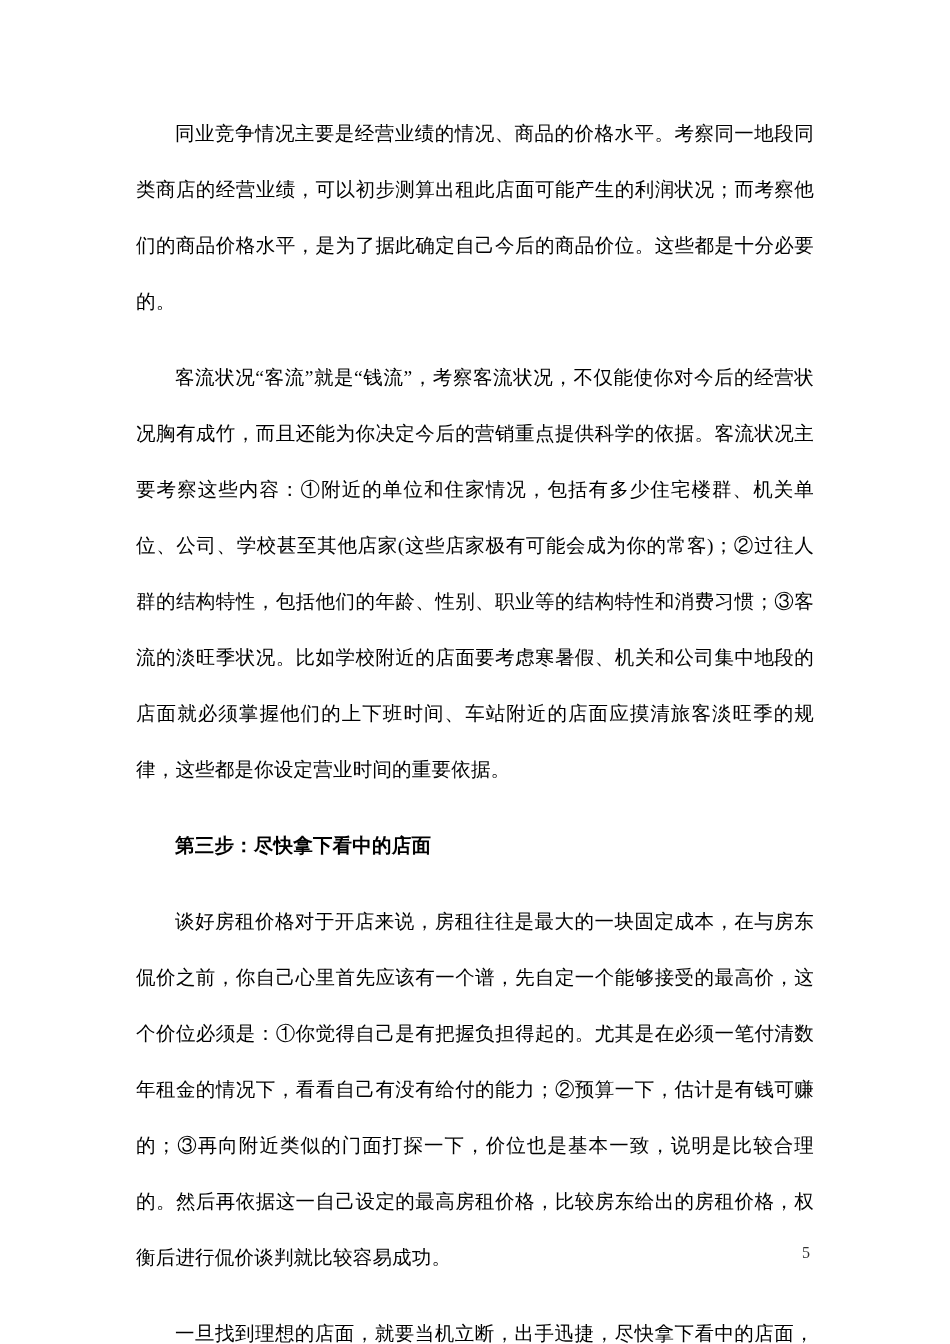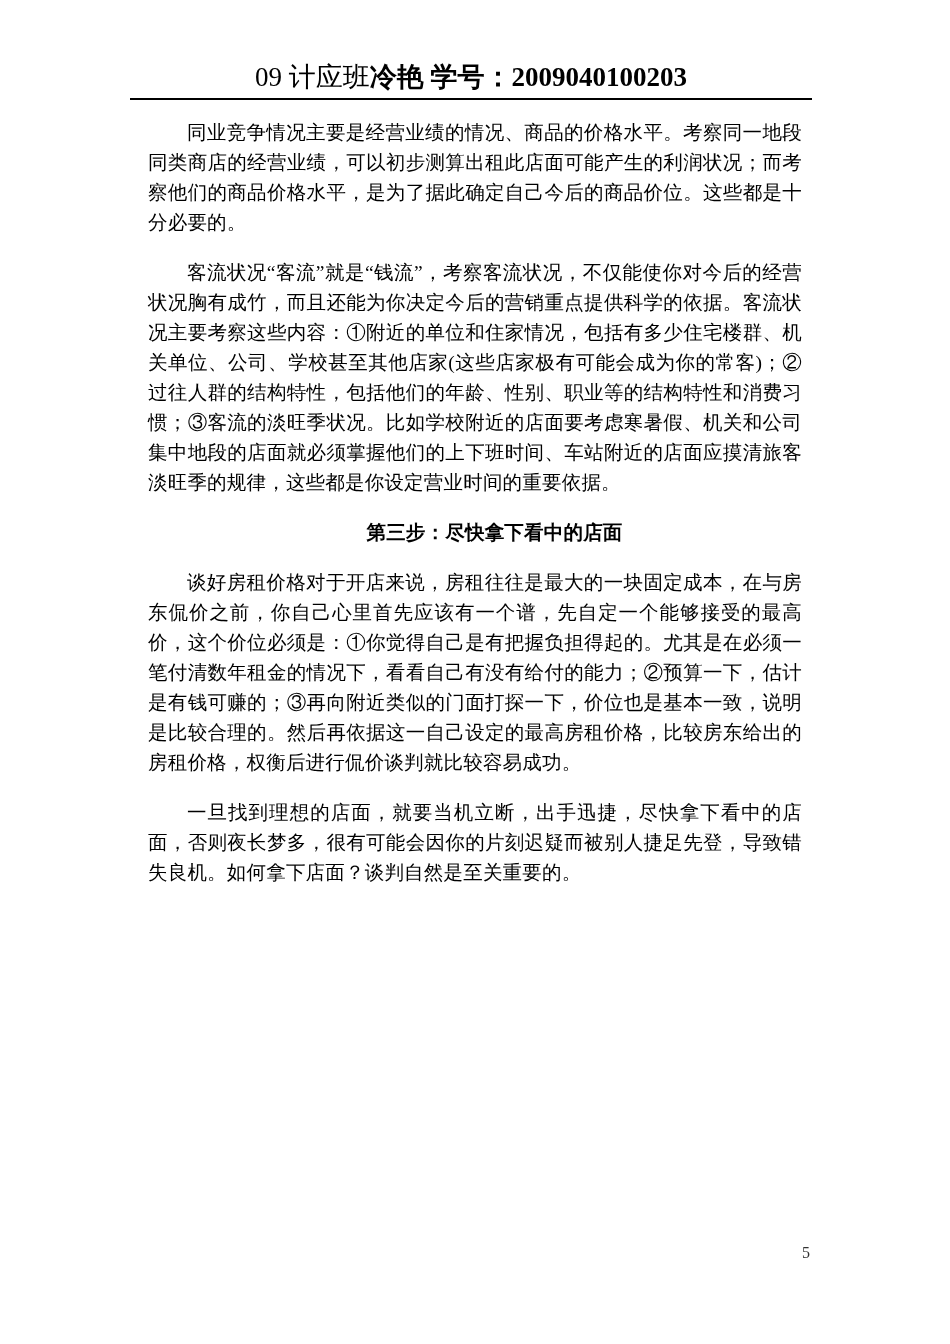--- a/index.html
+++ b/index.html
@@ -31,52 +31,49 @@
   .doc-header .bold {
     font-weight: bold;
   }
   .doc-body {
     position: absolute;
     left: 136px;
     top: 106px;
     width: 678px;
   }
   .doc-body p {
-    margin: 12px;
+    margin: 0;
     font-size: 19.5px;
-    line-height: 30px;
+    line-height: 56px;
     text-align: justify;
     text-indent: 39px;
     letter-spacing: 0.2px;
   }
   .doc-body p + p {
     margin-top: 20px;
     font-family: Liberation Serif, serif;
   }
   .doc-body p.heading {
     font-weight: bold;
-    text-align: center;
+    text-align: left;
   }
   .page-number {
     position: absolute;
     top: 1243px;
     right: 140px;
     font-size: 16px;
     line-height: 20px;
     color: #333333;
   }
 </style>
 </head>
 <body>
 
 <div class="page">
 
-  <div class="doc-header">
-    <span>09 计应班</span><span class="bold">冷艳 学号：2009040100203</span>
-  </div>
 
   <div class="doc-body">
     <p>同业竞争情况主要是经营业绩的情况、商品的价格水平。考察同一地段同类商店的经营业绩，可以初步测算出租此店面可能产生的利润状况；而考察他们的商品价格水平，是为了据此确定自己今后的商品价位。这些都是十分必要的。</p>
     <p>客流状况“客流”就是“钱流”，考察客流状况，不仅能使你对今后的经营状况胸有成竹，而且还能为你决定今后的营销重点提供科学的依据。客流状况主要考察这些内容：①附近的单位和住家情况，包括有多少住宅楼群、机关单位、公司、学校甚至其他店家(这些店家极有可能会成为你的常客)；②过往人群的结构特性，包括他们的年龄、性别、职业等的结构特性和消费习惯；③客流的淡旺季状况。比如学校附近的店面要考虑寒暑假、机关和公司集中地段的店面就必须掌握他们的上下班时间、车站附近的店面应摸清旅客淡旺季的规律，这些都是你设定营业时间的重要依据。</p>
     <p class="heading">第三步：尽快拿下看中的店面</p>
     <p>谈好房租价格对于开店来说，房租往往是最大的一块固定成本，在与房东侃价之前，你自己心里首先应该有一个谱，先自定一个能够接受的最高价，这个价位必须是：①你觉得自己是有把握负担得起的。尤其是在必须一笔付清数年租金的情况下，看看自己有没有给付的能力；②预算一下，估计是有钱可赚的；③再向附近类似的门面打探一下，价位也是基本一致，说明是比较合理的。然后再依据这一自己设定的最高房租价格，比较房东给出的房租价格，权衡后进行侃价谈判就比较容易成功。</p>
     <p>一旦找到理想的店面，就要当机立断，出手迅捷，尽快拿下看中的店面，否则夜长梦多，很有可能会因你的片刻迟疑而被别人捷足先登，导致错失良机。如何拿下店面？谈判自然是至关重要的。</p>
   </div>
 
   <div class="page-number">5</div>

